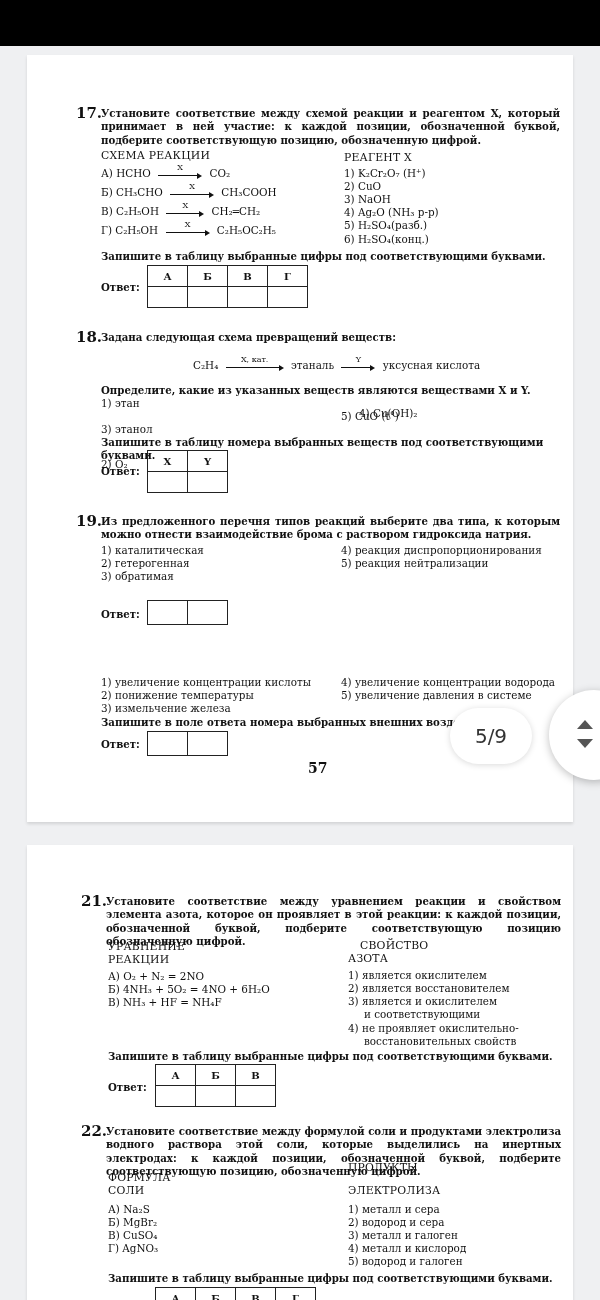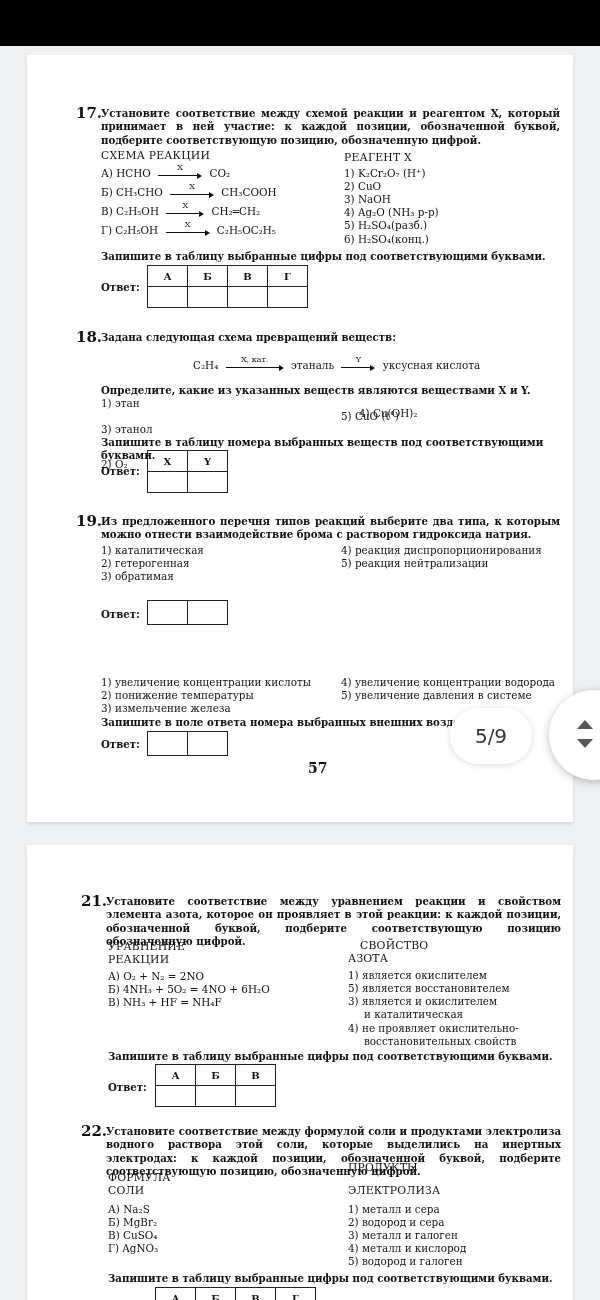--- a/index.html
+++ b/index.html
@@ -223,23 +223,23 @@
   <div class="col-head" style="left:81px; top:95px;">УРАВНЕНИЕ</div>
   <div class="col-head" style="left:81px; top:108px;">РЕАКЦИИ</div>
   <div class="col-head" style="left:321px; top:94px;margin-left:12px;">СВОЙСТВО</div>
   <div class="col-head" style="left:321px; top:107px;">АЗОТА</div>
 
   <div class="row" style="left:81px; top:125px;">А) O₂ + N₂ = 2NO</div>
   <div class="row" style="left:81px; top:138px;">Б) 4NH₃ + 5O₂ = 4NO + 6H₂O</div>
   <div class="row" style="left:81px; top:151px;">В) NH₃ + HF = NH₄F</div>
 
   <div class="row" style="left:321px; top:124px;">1) является окислителем</div>
-  <div class="row" style="left:321px; top:137px;">5) является восстановителем</div>
+  <div class="row" style="left:321px; top:137px;">2) является восстановителем</div>
   <div class="row" style="left:321px; top:150px;">3) является и окислителем</div>
-  <div class="row" style="left:337px; top:163px;">и каталитическая</div>
+  <div class="row" style="left:337px; top:163px;">и соответствующими</div>
   <div class="row" style="left:321px; top:177px;">4) не проявляет окислительно-</div>
   <div class="row" style="left:337px; top:190px;">восстановительных свойств</div>
 
   <div class="q" style="left:81px; top:205px;">Запишите в таблицу выбранные цифры под соответствующими буквами.</div>
   <div class="ans-label" style="left:81px; top:236px;">Ответ:</div>
   <table class="ans" style="left:128px; top:219px;">
     <tbody>
         <tr>
       <td>А</td>
       <td>Б</td>

